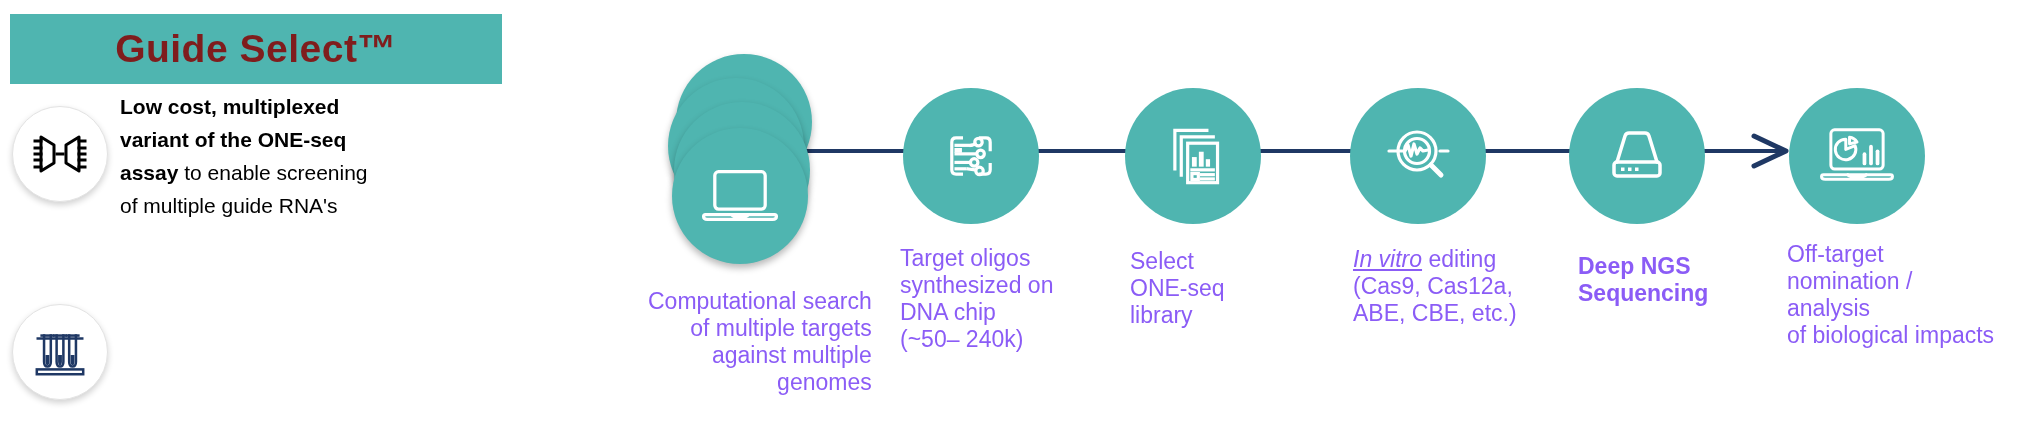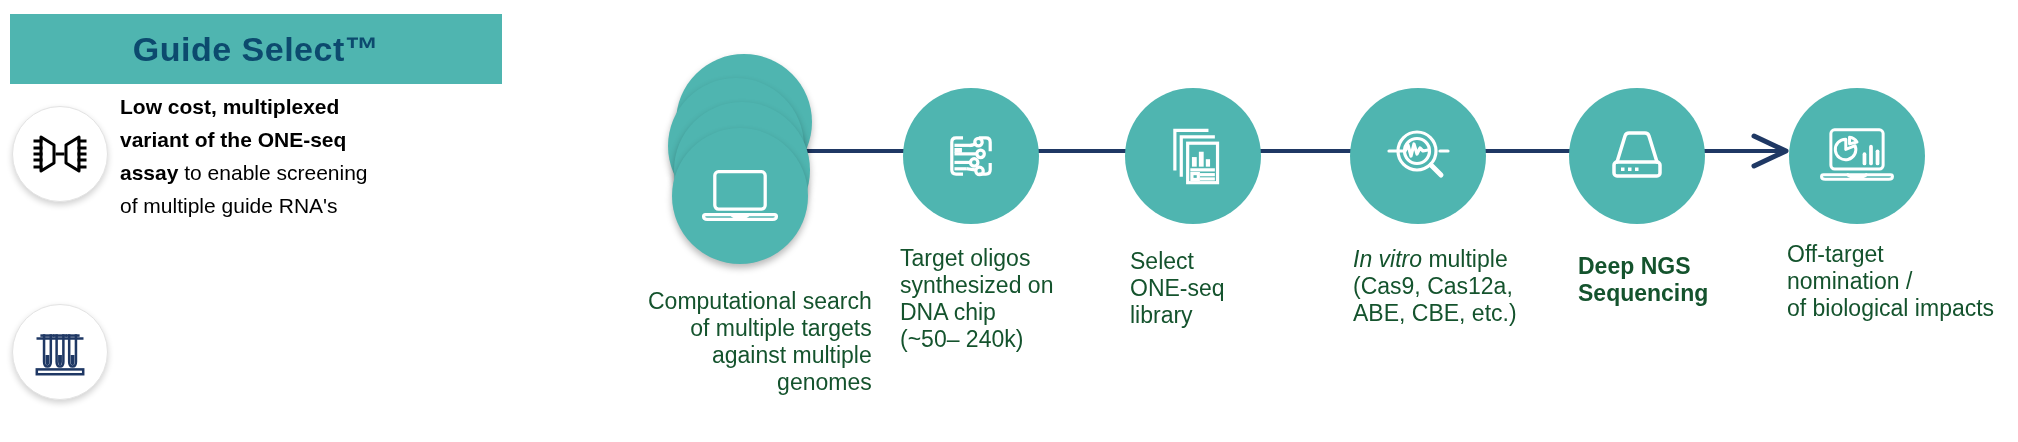--- a/index.html
+++ b/index.html
@@ -2,53 +2,53 @@
 <html><head>
 <meta charset="utf-8">
 <style>
   html,body{margin:0;padding:0;background:#ffffff;}
   body{font-family:"Liberation Sans","DejaVu Sans",sans-serif;color:#000;}
   .slide{position:relative;width:2018px;height:442px;background:#fff;overflow:hidden;}
 
   
   .banner{position:absolute;left:10px;top:14px;width:492px;height:70px;background:#4FB5B0;
           display:flex;align-items:center;justify-content:center;}
-  .banner-title{color:#0c4a6e;font-weight:bold;font-size:34px;letter-spacing:0.5px;}
+  .banner-title{color:#7f1d1d;font-weight:bold;font-size:39px;letter-spacing:0.5px;}
 
   
   .feature-icon-circle{position:absolute;width:94px;height:94px;border-radius:50%;
           background:#fff;border:1px solid #e3e3e3;box-shadow:0 3px 6px rgba(0,0,0,0.18);
           display:flex;align-items:center;justify-content:center;}
   .fi-1{left:12px;top:106px;}
   .fi-2{left:12px;top:304px;}
   .feature-text{position:absolute;font-size:21px;line-height:33px;color:#000;}
   .ft-1{left:120px;top:90px;width:470px;}
   .ft-2{left:120px;top:316px;width:480px;}
   .tline{white-space:pre;}
   .tline .b{font-weight:bold;}
-  .tline .i{font-style:italic;}
+  .tline .i{font-style:italic;text-decoration:underline;}
 
   
   .flow-line{position:absolute;left:740px;top:149px;width:1044px;height:4px;background:#1F3864;}
   .flow-arrowhead{position:absolute;left:1750px;top:133px;}
   .stage-circle{position:absolute;width:136px;height:136px;border-radius:50%;background:#4FB5B0;
           display:flex;align-items:center;justify-content:center;}
   .stack-circle{position:absolute;width:136px;height:136px;border-radius:50%;background:#4FB5B0;
           box-shadow:0 4px 7px rgba(0,0,0,0.28);}
   .sc-1{left:676px;top:54px;}
   .sc-2{left:668px;top:78px;}
   .sc-3{left:674px;top:102px;}
   .sc-front{left:672px;top:128px;display:flex;align-items:center;justify-content:center;}
   .st-2{left:903px;top:88px;}
   .st-3{left:1125px;top:88px;}
   .st-4{left:1350px;top:88px;}
   .st-5{left:1569px;top:88px;}
   .st-6{left:1789px;top:88px;}
 
-  .caption{position:absolute;font-size:23px;line-height:27px;color:#14532d;}
+  .caption{position:absolute;font-size:23px;line-height:27px;color:#8b5cf6;}
   .cap-1{left:648px;top:288px;text-align:right;}
   .cap-2{left:900px;top:245px;}
   .cap-3{left:1130px;top:248px;}
   .cap-4{left:1353px;top:246px;}
   .cap-5{left:1578px;top:253px;font-weight:bold;}
   .cap-6{left:1787px;top:241px;}
 
   svg{display:block;}
 </style>
 </head>
@@ -213,27 +213,28 @@
       <div class="tline"><span>synthesized on</span></div>
       <div class="tline"><span>DNA chip</span></div>
       <div class="tline"><span>(~50– 240k)</span></div>
     </div>
   <div class="caption cap-3">
       <div class="tline"><span>Select</span></div>
       <div class="tline"><span>ONE-seq</span></div>
       <div class="tline"><span>library</span></div>
     </div>
   <div class="caption cap-4">
-      <div class="tline"><span class="i">In vitro</span><span> multiple</span></div>
+      <div class="tline"><span class="i">In vitro</span><span> editing</span></div>
       <div class="tline"><span>(Cas9, Cas12a,</span></div>
       <div class="tline"><span>ABE, CBE, etc.)</span></div>
     </div>
   <div class="caption cap-5">
       <div class="tline"><span>Deep NGS</span></div>
       <div class="tline"><span>Sequencing</span></div>
     </div>
   <div class="caption cap-6">
       <div class="tline"><span>Off-target</span></div>
       <div class="tline"><span>nomination /</span></div>
+      <div class="tline"><span>analysis</span></div>
       <div class="tline"><span>of biological impacts</span></div>
     </div>
 
 </div>
 
 </body></html>

